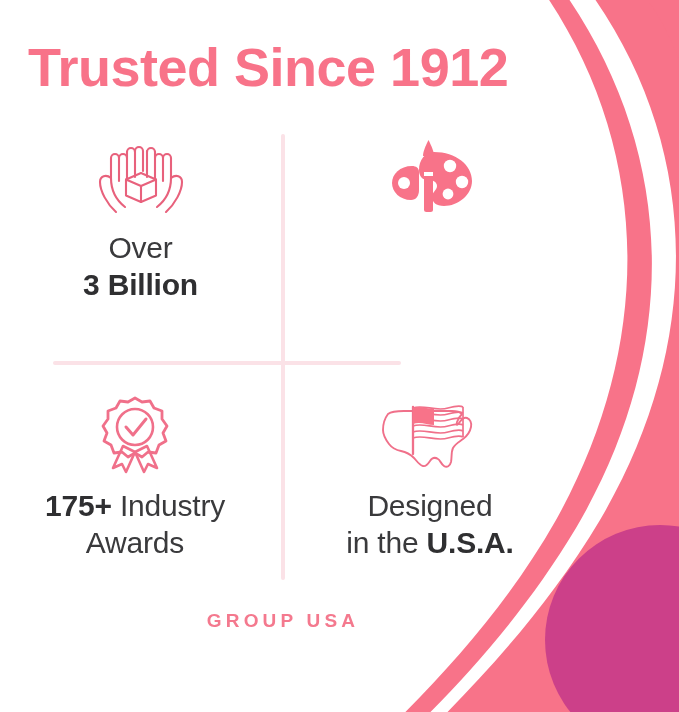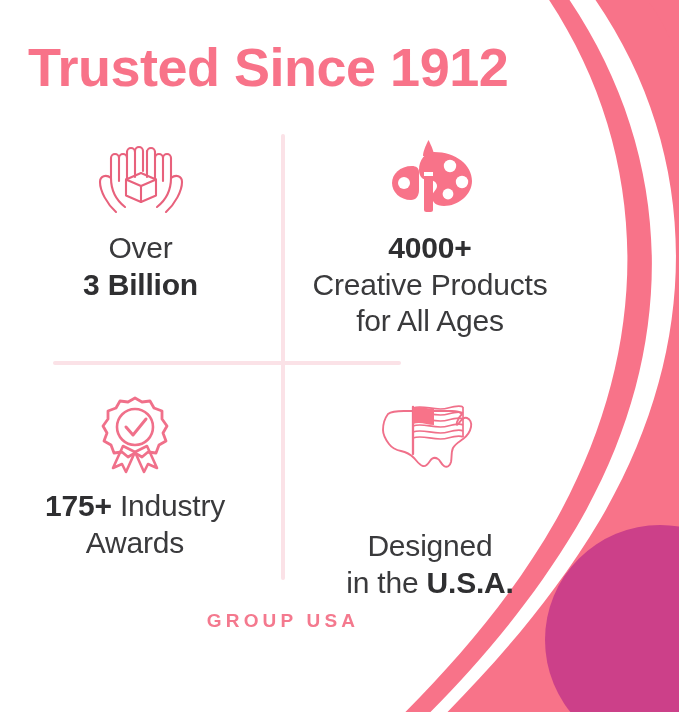--- a/index.html
+++ b/index.html
@@ -63,21 +63,21 @@
   
   .quadrant {
     position: absolute;
     display: flex;
     flex-direction: column;
     align-items: center;
   }
   .q-tl { left: 0px;   top: 134px; width: 281px; }
   .q-tr { left: 285px; top: 134px; width: 290px; }
   .q-bl { left: 0px;   top: 392px; width: 270px; }
-  .q-br { left: 285px; top: 392px; width: 290px; gap: 40px; }
+  .q-br { left: 285px; top: 392px; width: 290px; }
 
   .icon-wrap {
     display: flex;
     align-items: flex-end;
     justify-content: center;
     height: 86px;
   }
 
   .stat-text {
     margin-top: 10px;
@@ -210,25 +210,20 @@
         <circle cx="80" cy="44" r="6.2" fill="#FFFFFF"></circle>
         <circle cx="66" cy="56" r="5.4" fill="#FFFFFF"></circle>
         <circle cx="22" cy="45" r="6.0" fill="#FFFFFF"></circle>
 
         <rect x="42" y="20" width="9" height="54" rx="2.5" fill="#F87389"></rect>
 
         <rect x="42" y="34" width="9" height="4" fill="#FFFFFF"></rect>
 
         <path d="M46.5 2 C50 9, 52 14, 52 18 L41 18 C41 14, 43 9, 46.5 2 Z" fill="#F87389"></path>
       </svg>
-    </div>
-    <div class="stat-text">
-      <span class="stat-line"><b>4000+</b></span>
-      <span class="stat-line">Creative Products</span>
-      <span class="stat-line">for All Ages</span>
     </div>
   </div>
 
   <div class="quadrant q-bl">
     <div class="icon-wrap">
       <svg width="84" height="84" viewBox="0 0 84 84" xmlns="http://www.w3.org/2000/svg">
 
         <g fill="none" stroke="#F0708A" stroke-width="2.6" stroke-linejoin="round">
           <path d="M30 52 L20 74 L29 70 L33 78 L42 58 Z"></path>
           <path d="M54 52 L64 74 L55 70 L51 78 L42 58 Z"></path>

